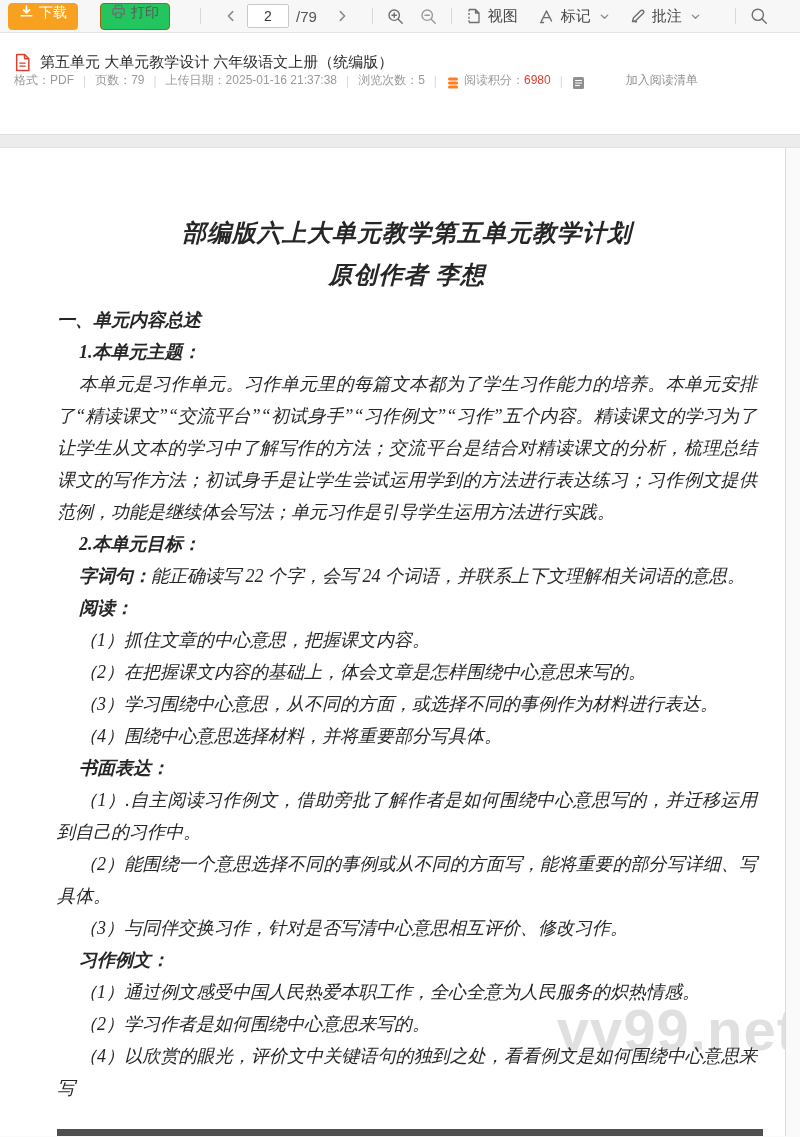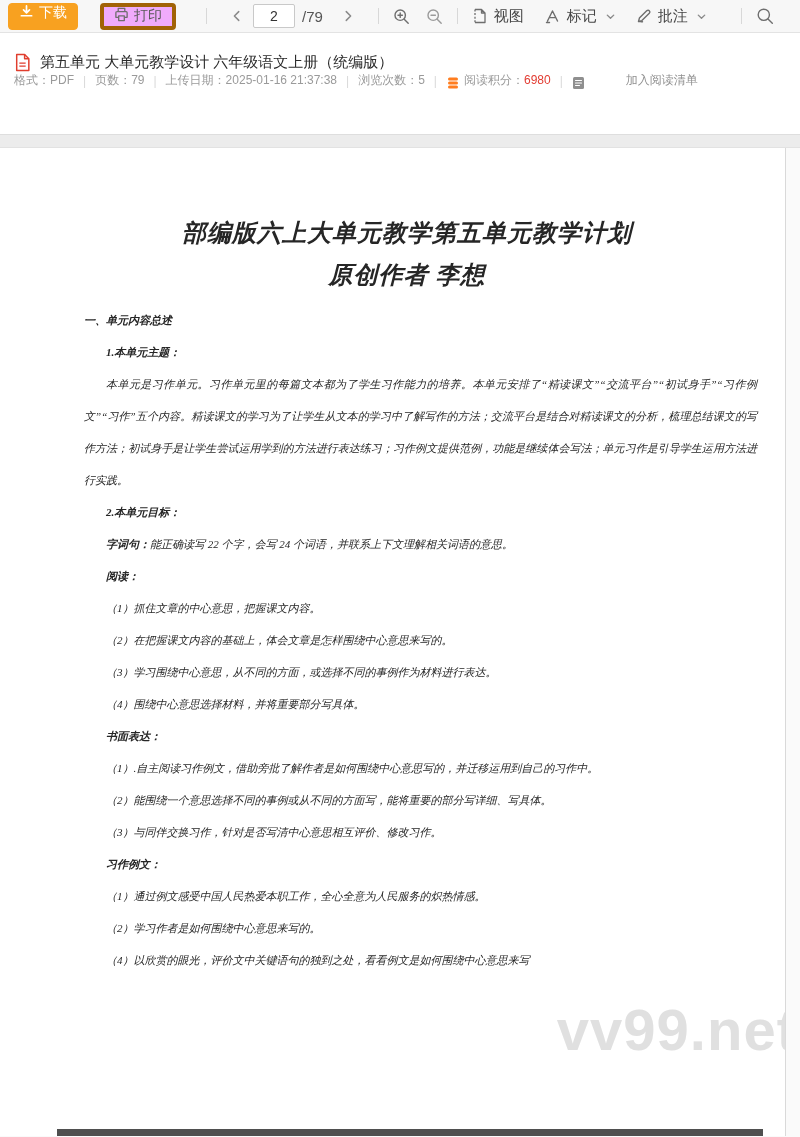--- a/index.html
+++ b/index.html
@@ -5,21 +5,21 @@
   * { margin:0; padding:0; box-sizing:border-box; }
   html,body { width:800px; height:1137px; overflow:hidden; background:#fafafa;
     font-family:"Liberation Sans","DejaVu Sans",sans-serif; }
 
   
   .toolbar { display:flex; align-items:center; height:33px; background:#f7f7f7;
     border-bottom:1px solid #e3e3e3; padding:0 8px; color:#454545; }
   .tb-btn { display:inline-flex; align-items:flex-start; gap:5px; height:27px;
     border-radius:4px; padding:0 10px; font-size:14px; cursor:pointer; white-space:nowrap; }
   .btn-download { background:#f8a120; color:#fff; border:1px solid #f8a120; margin-right:22px; }
-  .btn-print { background:#f0abfc; color:#595959; border:4px solid #a16207; margin-right:16px; }
+  .btn-print { background:#22c55e; color:#595959; border:1px solid #a16207; margin-right:16px; }
   .tb-sep { width:1px; height:16px; background:#d8d8d8; margin:0 14px; flex:0 0 1px; }
   .tb-ico { display:inline-flex; align-items:center; justify-content:center;
     color:#6e6e6e; cursor:pointer; }
   .tb-ico svg { display:block; }
   .nav-chev { margin:0 9px; color:#8a8a8a; }
   .page-input { width:42px; height:24px; border:1px solid #c9c9c9; border-radius:2px;
     text-align:center; font-size:14px; color:#333; background:#fff; outline:none; }
   .page-total { font-size:15px; color:#555; margin:0 9px 0 7px; }
   .tb-group { display:inline-flex; align-items:center; gap:6px; cursor:pointer;
     color:#454545; font-size:15px; margin-right:20px; white-space:nowrap; }
@@ -44,21 +44,21 @@
   .viewer { position:relative; height:988px; background:#fafafa; }
   .page { position:relative; width:786px; height:100%; background:#fff;
     border-right:1px solid #d9d9d9; overflow:hidden;
     font-family:"Liberation Serif","DejaVu Serif",serif; color:#262626; }
   .gutter { position:absolute; top:0; right:0; width:13px; height:100%; background:#fafafa; }
 
   .doc-body { position:relative; z-index:1; padding:64px 28px 0 57px;font-style:italic; }
   .doc-title { text-align:center; font-size:24px; font-weight:bold; line-height:42px;
     letter-spacing:1px; }
   .doc-lines { margin-top:8px; }
-  .dl { font-size:11px; line-height:32px; text-align:justify;margin-left:27px; }
+  .dl { font-size:18px; line-height:32px; text-align:justify; }
   .b-h1 { font-weight:bold; }
   .b-h2 { font-weight:bold; text-indent:22px; }
   .indent { text-indent:22px; }
   .lead { font-weight:bold; }
 
   .watermark { position:absolute; z-index:0; top:848px; right:-12px; font-size:58px;
     font-weight:bold; color:#e0e0e0; letter-spacing:1px;
     font-family:"Liberation Sans",sans-serif; }
   .next-edge { position:absolute; z-index:2; left:57px; bottom:0; width:706px; height:7px;
     background:#4f4f4f; }

